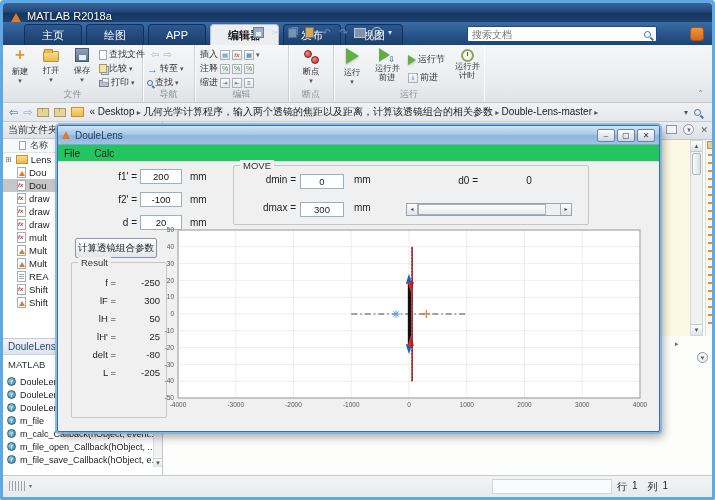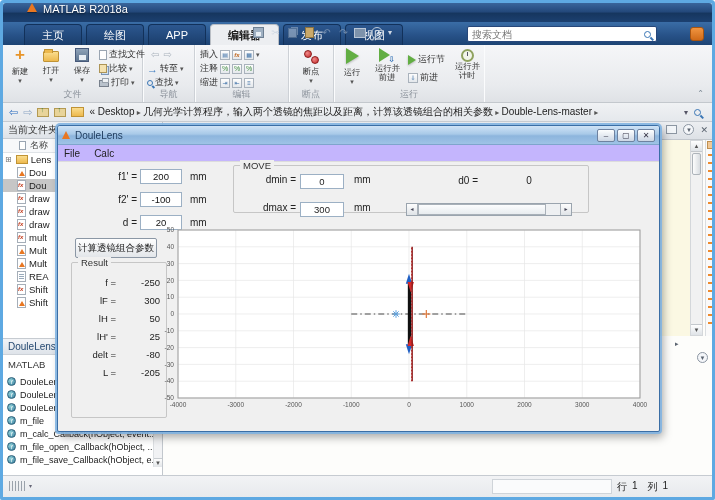--- a/index.html
+++ b/index.html
@@ -4,21 +4,21 @@
 <style>
   *{margin:0;padding:0;box-sizing:border-box;}
   html,body{width:715px;height:500px;overflow:hidden;}
   body{font-family:"Liberation Sans","DejaVu Sans",sans-serif;font-size:11px;color:#222;}
   .frame{position:relative;width:715px;height:500px;background:#eef0f2;
     box-shadow:inset 0 0 0 3px #5ea9e2, inset 0 0 0 4px #a9d4f2;border-radius:4px 4px 2px 2px;}
 
   
   .titlebar{position:absolute;left:3px;top:3px;right:3px;height:19px;
     background:linear-gradient(180deg,#39659b 0%,#24497c 45%,#16365f 55%,#1c4070 100%);
-    border-radius:3px 3px 0 0;display:flex;align-items:flex-start;padding-left:24px;color:#fff;}
+    border-radius:3px 3px 0 0;display:flex;align-items:flex-end;padding-left:8px;color:#fff;}
   .mlogo{width:0;height:0;border-left:5px solid transparent;border-right:5px solid transparent;
     border-bottom:9px solid #e87722;margin-right:6px;filter:drop-shadow(0 1px 0 rgba(0,0,0,.4));}
   .title-text{font-size:11px;text-shadow:0 1px 2px rgba(0,0,0,.6);}
 
   
   .tabstrip{position:absolute;left:3px;top:22px;right:3px;height:23px;
     background:linear-gradient(180deg,#3a6da6 0%,#275187 60%,#1d4474 100%);display:flex;align-items:flex-end;}
   .tabs{display:flex;height:21px;margin-left:21px;}
   .tab{height:21px;padding:0 17px;display:flex;align-items:center;color:#fff;font-size:11px;
     background:linear-gradient(180deg,#2c578f,#1b3e6c);border:1px solid #12315a;border-bottom:none;
@@ -172,21 +172,21 @@
     background:#f0f0f0;border:1px solid #3b6ea5;border-radius:3px 3px 2px 2px;
     box-shadow:0 0 0 2px rgba(130,180,225,.9),3px 5px 10px rgba(0,0,0,.35);}
   .dlg-title{height:19px;background:linear-gradient(180deg,#cfe3f6 0%,#a8c9e8 45%,#8db5dd 55%,#9fc3e6 100%);
     border-radius:2px 2px 0 0;display:flex;align-items:center;padding:0 4px;border-bottom:1px solid #7fa5cc;}
   .dlg-icon{width:0;height:0;border-left:4px solid transparent;border-right:4px solid transparent;
     border-bottom:8px solid #e87722;margin-right:5px;}
   .dlg-title-text{font-size:10px;color:#1d3a5c;flex:1;}
   .dlg-btns{display:flex;gap:2px;}
   .dlg-btn{width:18px;height:13px;border:1px solid #6e82a0;border-radius:2px;
     background:linear-gradient(#fdfeff,#ccd7e4);font-size:8px;line-height:11px;text-align:center;color:#334;}
-  .dlg-menu{height:17px;background:#c4b5fd;border-bottom:1px solid #dcdcdc;display:flex;align-items:center;
+  .dlg-menu{height:17px;background:#22c55e;border-bottom:1px solid #dcdcdc;display:flex;align-items:center;
     padding-left:6px;gap:14px;font-size:10px;color:#222;}
   .dlg-body{position:absolute;left:1px;top:37px;right:1px;bottom:1px;background:#f0f0f0;}
 
   .inrows{position:absolute;left:0;top:2px;padding-left:32px;}
   .inrow{height:23px;display:flex;align-items:center;}
   .inlabel{width:46px;text-align:right;font-size:10px;color:#222;}
   .inbox{margin-left:3px;width:42px;height:15px;background:#fff;border:1px solid #9cb0c4;
     font-size:9.5px;text-align:center;line-height:14px;color:#111;}
   .inunit{margin-left:8px;font-size:10px;color:#222;}
 
@@ -195,21 +195,21 @@
     font-size:9.5px;display:flex;align-items:center;justify-content:center;color:#222;}
 
   .groupbox{position:absolute;border:1px solid #c6c6c6;border-radius:2px;}
   .gb-legend{position:absolute;top:-6px;left:6px;background:#f0f0f0;padding:0 3px;font-size:9.5px;color:#333;}
   .resultbox{left:12px;top:99px;width:96px;height:156px;}
   .rrows{position:absolute;left:0;top:10px;right:0;}
   .rrow{height:18px;display:flex;align-items:center;font-size:9.5px;color:#222;}
   .rlabel{width:44px;text-align:right;}
   .rvalue{width:44px;text-align:right;}
 
-  .movebox{left:174px;top:2px;width:356px;height:48px;}
+  .movebox{left:174px;top:2px;width:356px;height:60px;}
   .mv-row1{position:absolute;left:0;top:8px;width:100%;height:16px;}
   .mv-row2{position:absolute;left:0;top:36px;width:100%;height:16px;}
   .mv-label{position:absolute;font-size:10px;color:#222;text-align:right;width:44px;}
   .mv-box{position:absolute;width:44px;height:15px;background:#fff;border:1px solid #9cb0c4;
     font-size:9.5px;text-align:center;line-height:14px;}
   .mv-unit{position:absolute;font-size:10px;color:#222;}
   .d0label{position:absolute;left:200px;top:9px;width:44px;text-align:right;font-size:10px;color:#222;}
   .d0value{position:absolute;left:285px;top:9px;width:20px;text-align:center;font-size:10px;color:#222;}
   .slider{position:absolute;left:172px;top:37px;width:166px;height:13px;background:#eef0f2;
     border:1px solid #9aa4ae;display:flex;}

